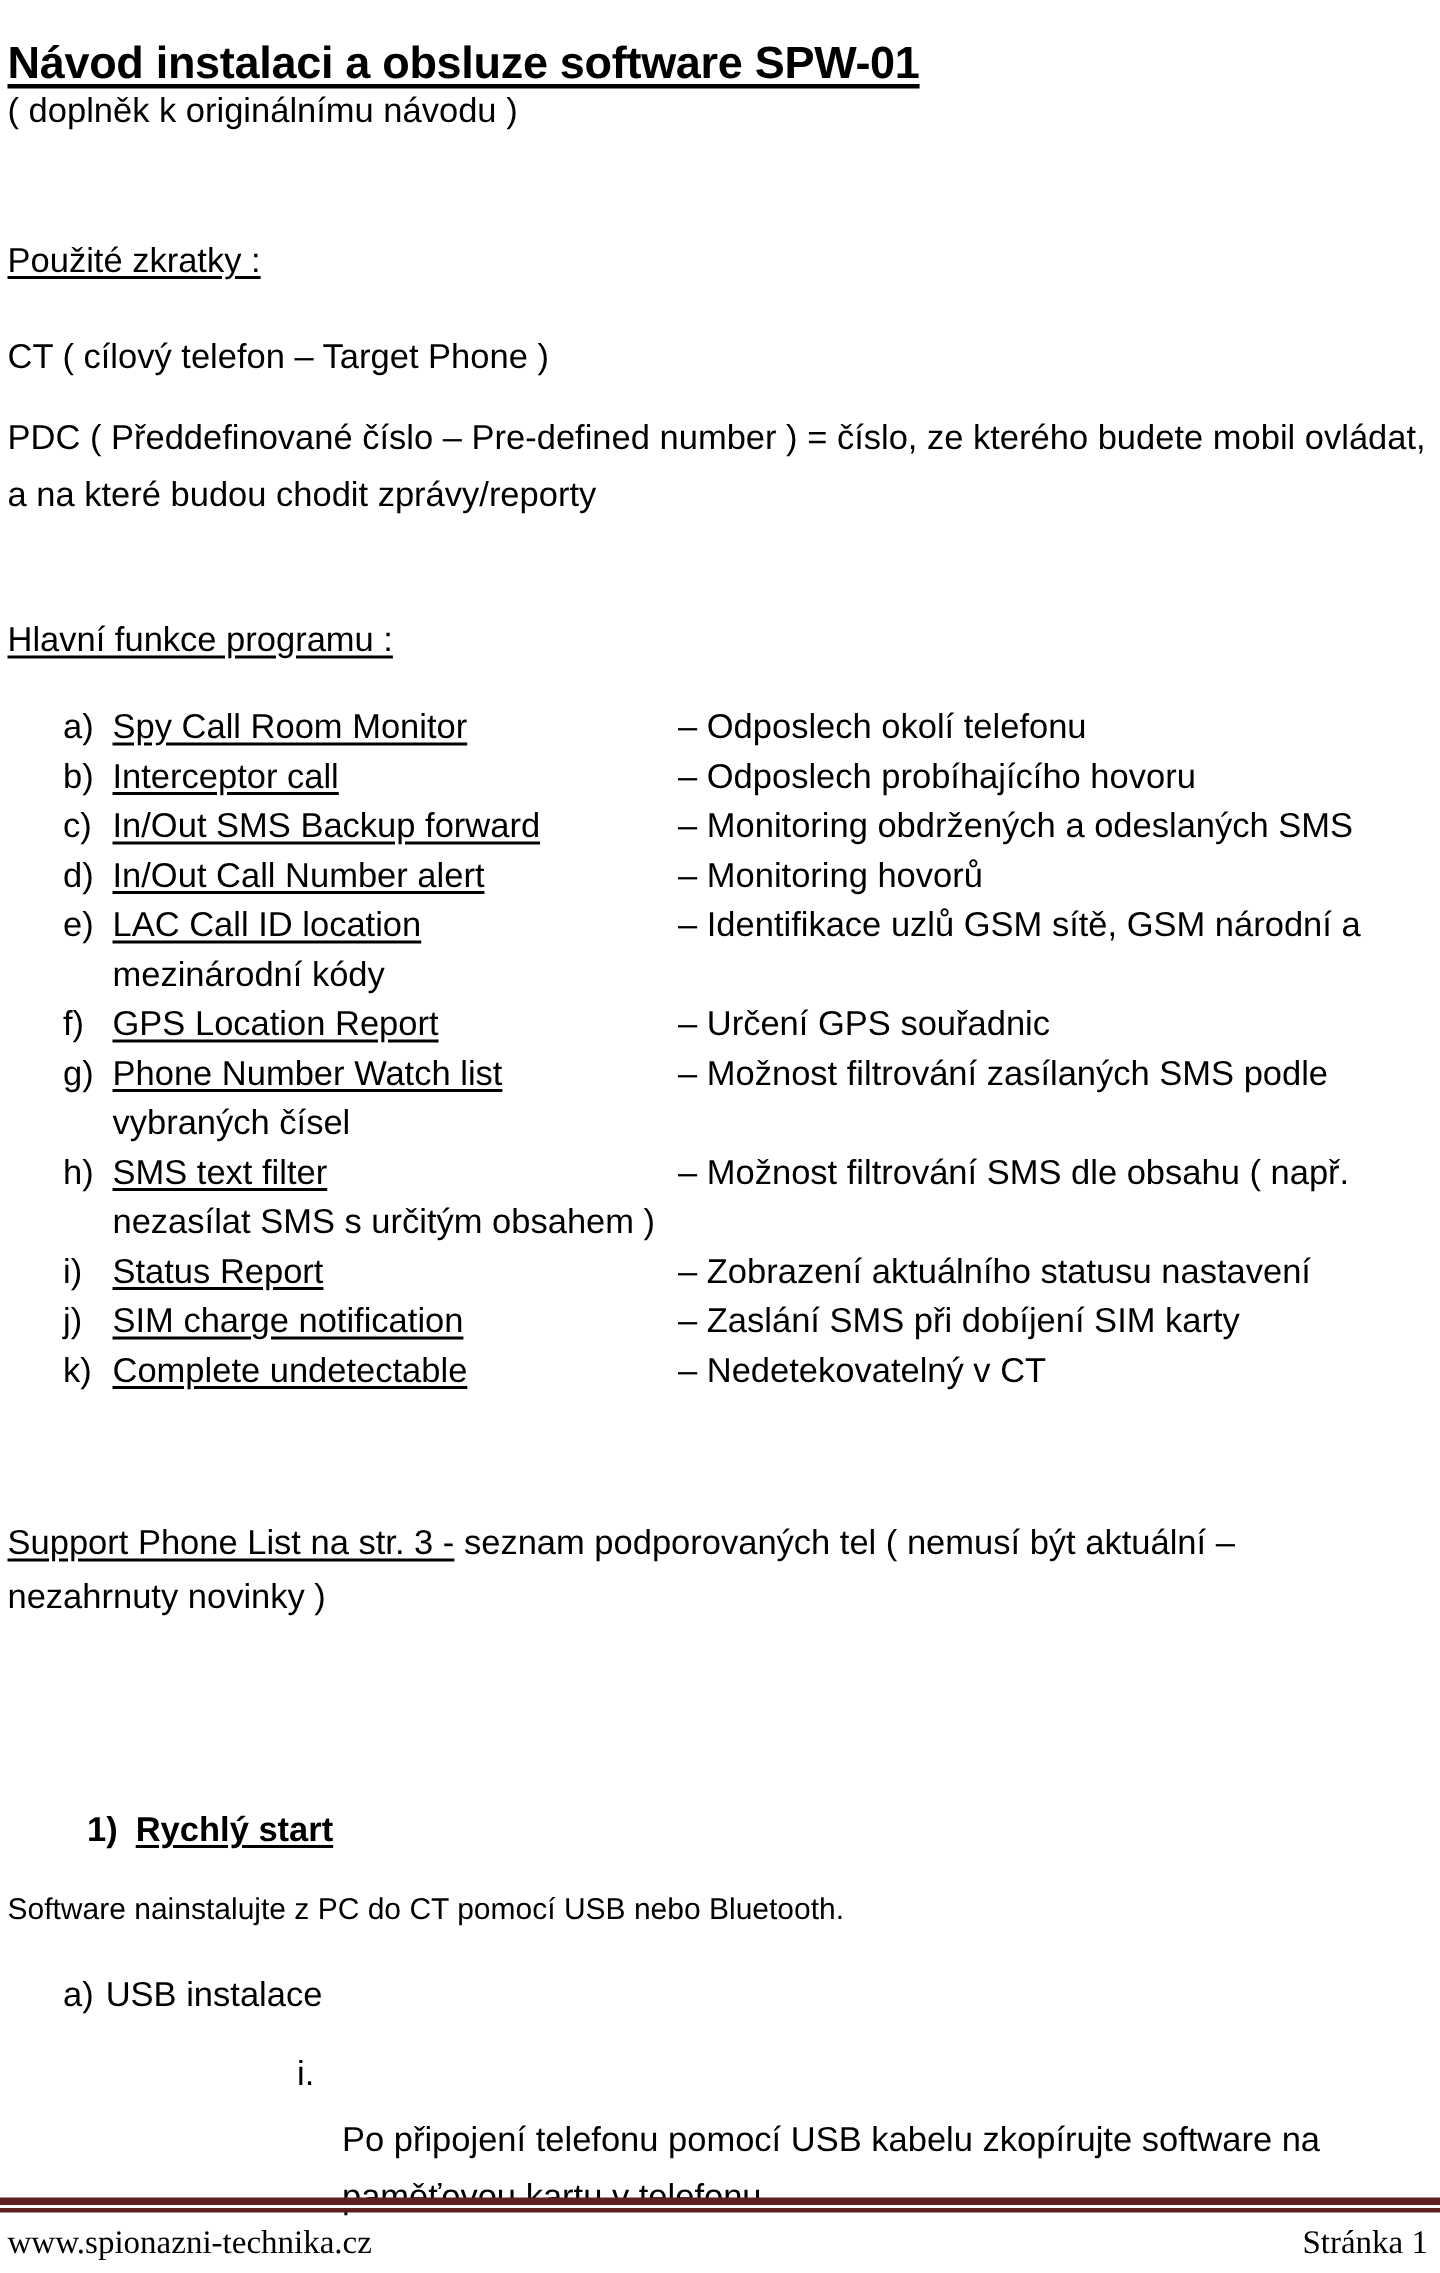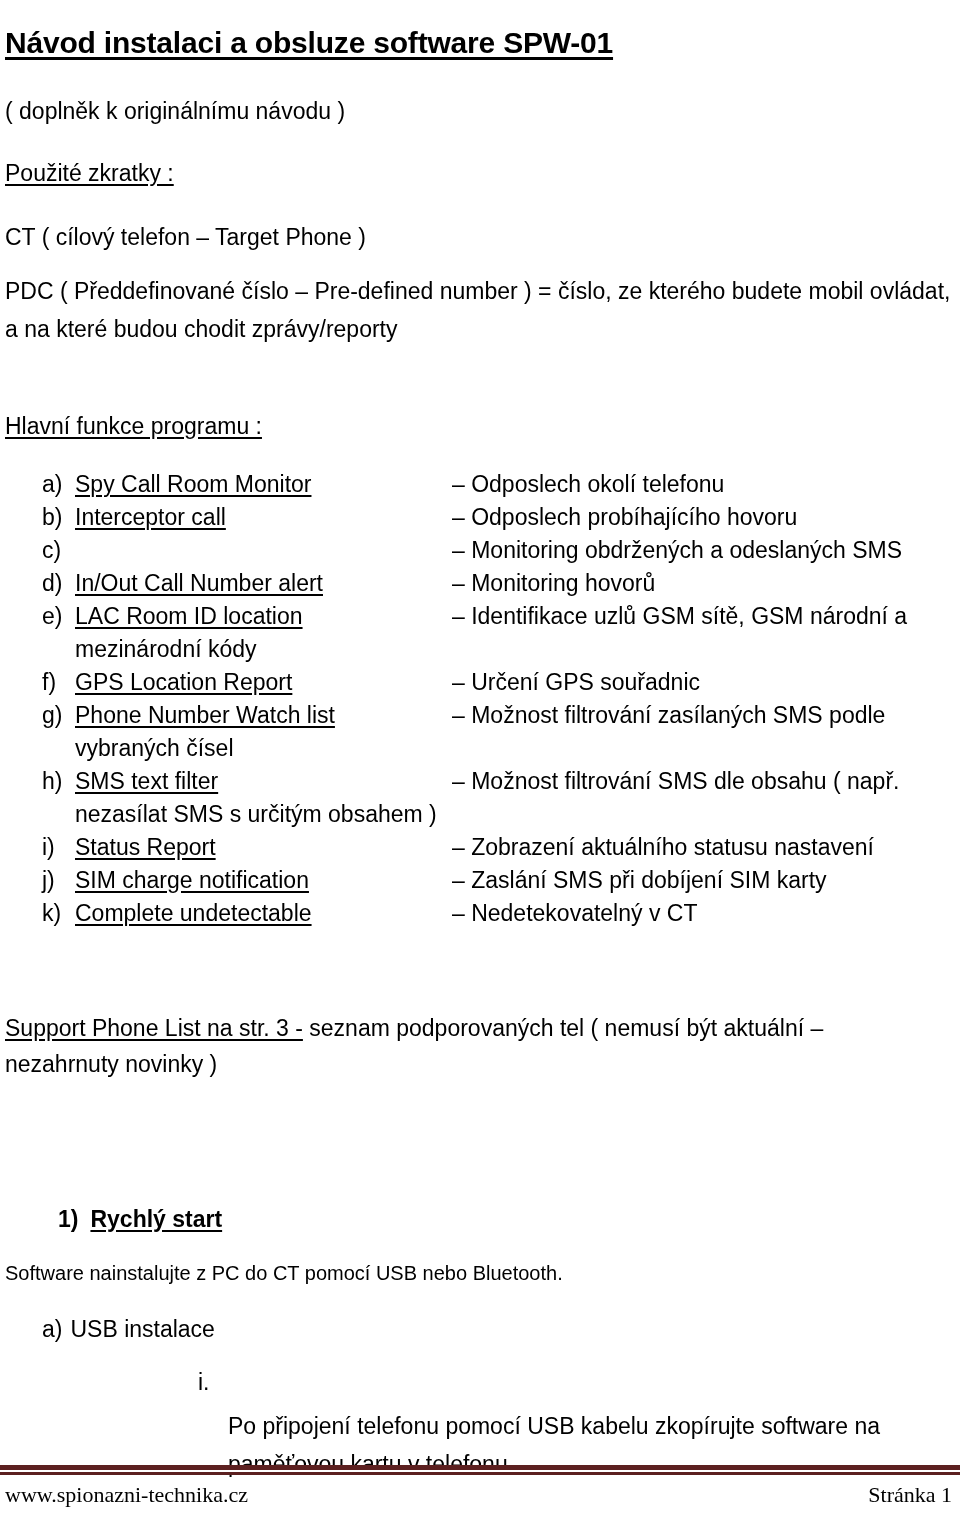--- a/index.html
+++ b/index.html
@@ -35,21 +35,20 @@
     text-underline-offset: 4px;
     white-space: nowrap;
   }
 
   .subtitle {
     position: absolute;
     left: 5px;
     top: 60px;
     font-size: 23px;
     white-space: nowrap;
-    margin-top: 38px;
   }
 
   
   .section-heading {
     position: absolute;
     left: 5px;
     font-size: 23px;
     text-decoration: underline;
     text-underline-offset: 3px;
     white-space: nowrap;
@@ -241,30 +240,31 @@
         <span class="fn-term">Spy Call Room Monitor</span>
         <span class="fn-desc">– Odposlech okolí telefonu</span>
       </div>
       <div class="fn-row">
         <span class="fn-marker">b)</span>
         <span class="fn-term">Interceptor call</span>
         <span class="fn-desc">– Odposlech probíhajícího hovoru</span>
       </div>
       <div class="fn-row">
         <span class="fn-marker">c)</span>
+        <span class="fn-term">In/Out SMS Backup forward</span>
         <span class="fn-desc">– Monitoring obdržených a odeslaných SMS</span>
       </div>
       <div class="fn-row">
         <span class="fn-marker">d)</span>
         <span class="fn-term">In/Out Call Number alert</span>
         <span class="fn-desc">– Monitoring hovorů</span>
       </div>
       <div class="fn-row">
         <span class="fn-marker">e)</span>
-        <span class="fn-term">LAC Room ID location</span>
+        <span class="fn-term">LAC Call ID location</span>
         <span class="fn-desc">– Identifikace uzlů GSM sítě, GSM národní a</span>
       </div>
       <div class="fn-cont">
         <span>mezinárodní kódy</span>
       </div>
       <div class="fn-row">
         <span class="fn-marker">f)</span>
         <span class="fn-term">GPS Location Report</span>
         <span class="fn-desc">– Určení GPS souřadnic</span>
       </div>

